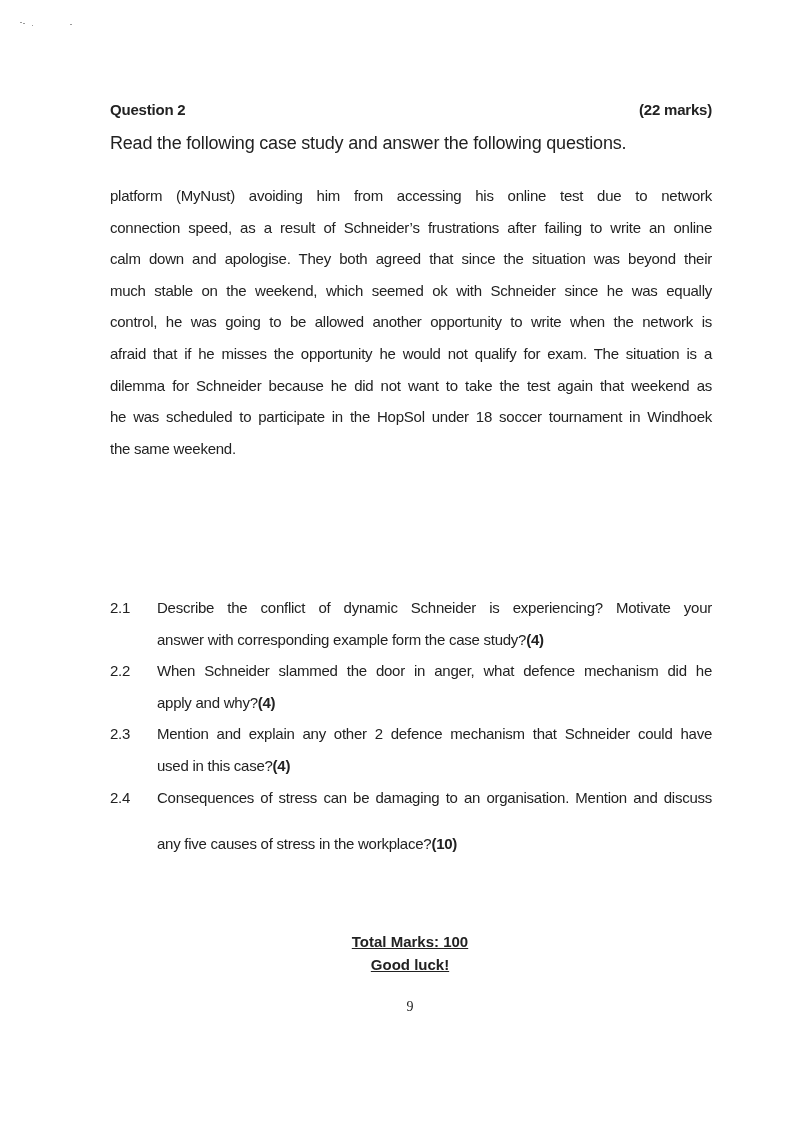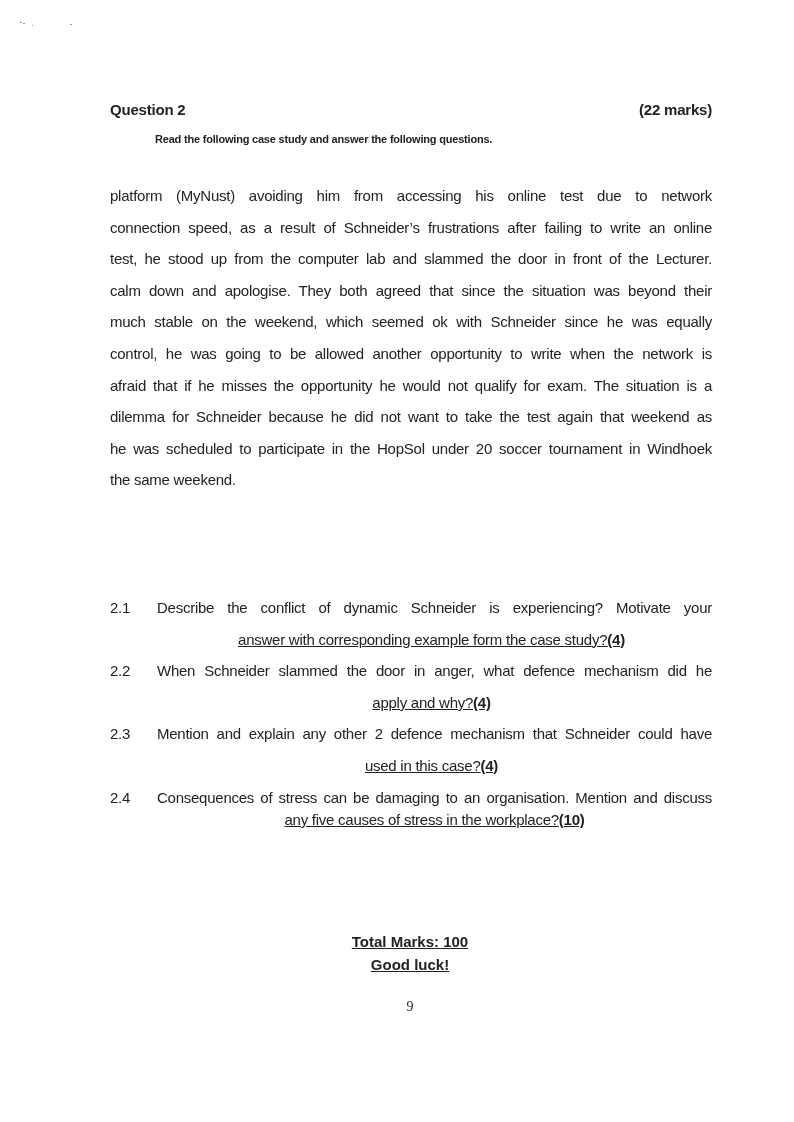--- a/index.html
+++ b/index.html
@@ -36,24 +36,23 @@
       width: 602px;
       display: flex;
       justify-content: space-between;
       font-weight: bold;
       font-size: 15px;
       letter-spacing: -0.2px;
     }
     .instruction {
       position: absolute;
       left: 100px; top: 133px;
-      font-weight: bold;
-      font-size: 11px;
+      font-weight: normal;
+      font-size: 18px;
       letter-spacing: -0.2px;
-      margin-left: 45px;
     }
     .case-study {
       position: absolute;
       left: 100px; top: 180px;
       width: 602px;
       font-size: 15px;
       line-height: 31.6px;
       text-align: justify;
       letter-spacing: -0.25px;
     }
@@ -87,28 +86,28 @@
     .q-line {
       display: block;
       height: 31.6px;
       line-height: 31.6px;
       text-align: justify;
       text-align-last: justify;
       white-space: nowrap;
     }
     .q-line-last {
       display: flex;
-      justify-content: center;
+      justify-content: flex-start;
       height: 31.6px;
       line-height: 31.6px;
-      text-decoration: underline;
     }
     .q-line-last.tight {
       height: 24px;
       line-height: 24px;
+      margin-top: 24px;
     }
     .marks {
       font-weight: bold;
       padding-right: 6px;
     }
     .marks.wide { padding-right: 0; }
     .footer {
       position: absolute;
       left: 0; top: 930px;
       width: 800px;
@@ -145,27 +144,26 @@
   <div class="q-header">
     <span>Question 2</span>
     <span>(22 marks)</span>
   </div>
 
   <div class="instruction">Read the following case study and answer the following questions.</div>
 
   <div class="case-study">
     <span class="line">platform (MyNust) avoiding him from accessing his online test due to network</span>
     <span class="line">connection speed, as a result of Schneider’s frustrations after failing to write an online</span>
-    <span class="line">test, he stood up from the computer lab and slammed the door in front of the Lecturer.</span>
     <span class="line">calm down and apologise. They both agreed that since the situation was beyond their</span>
     <span class="line">much stable on the weekend, which seemed ok with Schneider since he was equally</span>
     <span class="line">control, he was going to be allowed another opportunity to write when the network is</span>
     <span class="line">afraid that if he misses the opportunity he would not qualify for exam. The situation is a</span>
     <span class="line">dilemma for Schneider because he did not want to take the test again that weekend as</span>
-    <span class="line">he was scheduled to participate in the HopSol under 20 soccer tournament in Windhoek</span>
+    <span class="line">he was scheduled to participate in the HopSol under 18 soccer tournament in Windhoek</span>
     <span class="line last">the same weekend.</span>
   </div>
 
   <div class="questions">
 
     <div class="q-item">
       <span class="q-num" style="line-height:31.6px;">2.1</span>
       <span class="q-line">Describe the conflict of dynamic Schneider is experiencing? Motivate your</span>
       <div class="q-line-last">
         <span>answer with corresponding example form the case study?</span>

